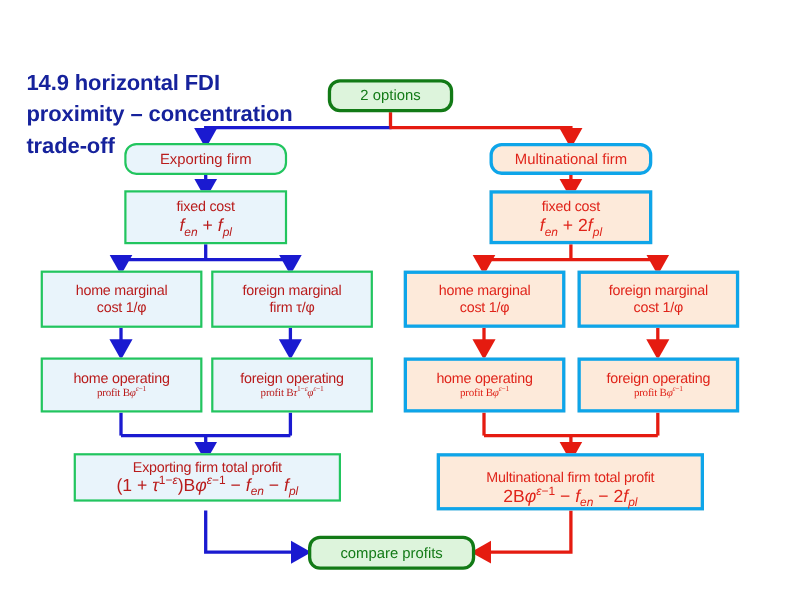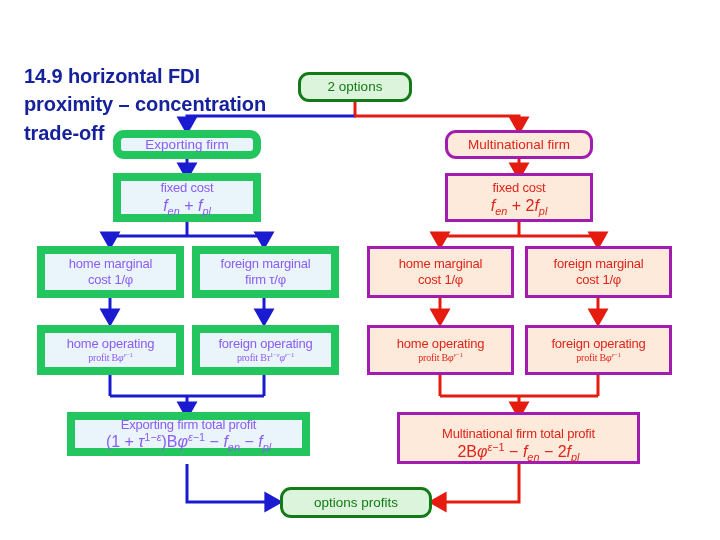--- a/index.html
+++ b/index.html
@@ -49,27 +49,27 @@
   }
 
   .node .l1, .node .l2 {
     display: block;
     white-space: nowrap;
   }
 
   
   .blue {
     background: #e9f4fb;
-    border: 8px solid #22c55e;
-    color: #8b5cf6;
+    border: 2px solid #22c55e;
+    color: #b91c1c;
   }
   
   .red {
     background: #fdeada;
-    border: 3px solid #a21caf;
+    border: 3px solid #0ea5e9;
     color: #e0241a;
   }
   
   .green {
     background: #ddf4dc;
     border: 3px solid #127a16;
     color: #127a16;
   }
 
   .plain {
@@ -223,16 +223,16 @@
     <span class="l1 lbl">Exporting firm total profit</span>
     <span class="l2 formula">(1 + <i>τ</i><sup>1−<i>ε</i></sup>)B<i>φ</i><sup><i>ε</i>−1</sup> − <i>f</i><sub><i>en</i></sub> − <i>f</i><sub><i>pl</i></sub></span>
   </div>
 
   <div class="node red" style="left:397px; top:412px; width:243px; height:52px;justify-content:flex-end;">
     <span class="l1 lbl">Multinational firm total profit</span>
     <span class="l2 formula">2B<i>φ</i><sup><i>ε</i>−1</sup> − <i>f</i><sub><i>en</i></sub> − 2<i>f</i><sub><i>pl</i></sub></span>
   </div>
 
   <div class="node green plain" style="left:280px; top:487px; width:152px; height:31px;">
-    <span>options profits</span>
+    <span>compare profits</span>
   </div>
 
 </div>
 
 </body></html>

